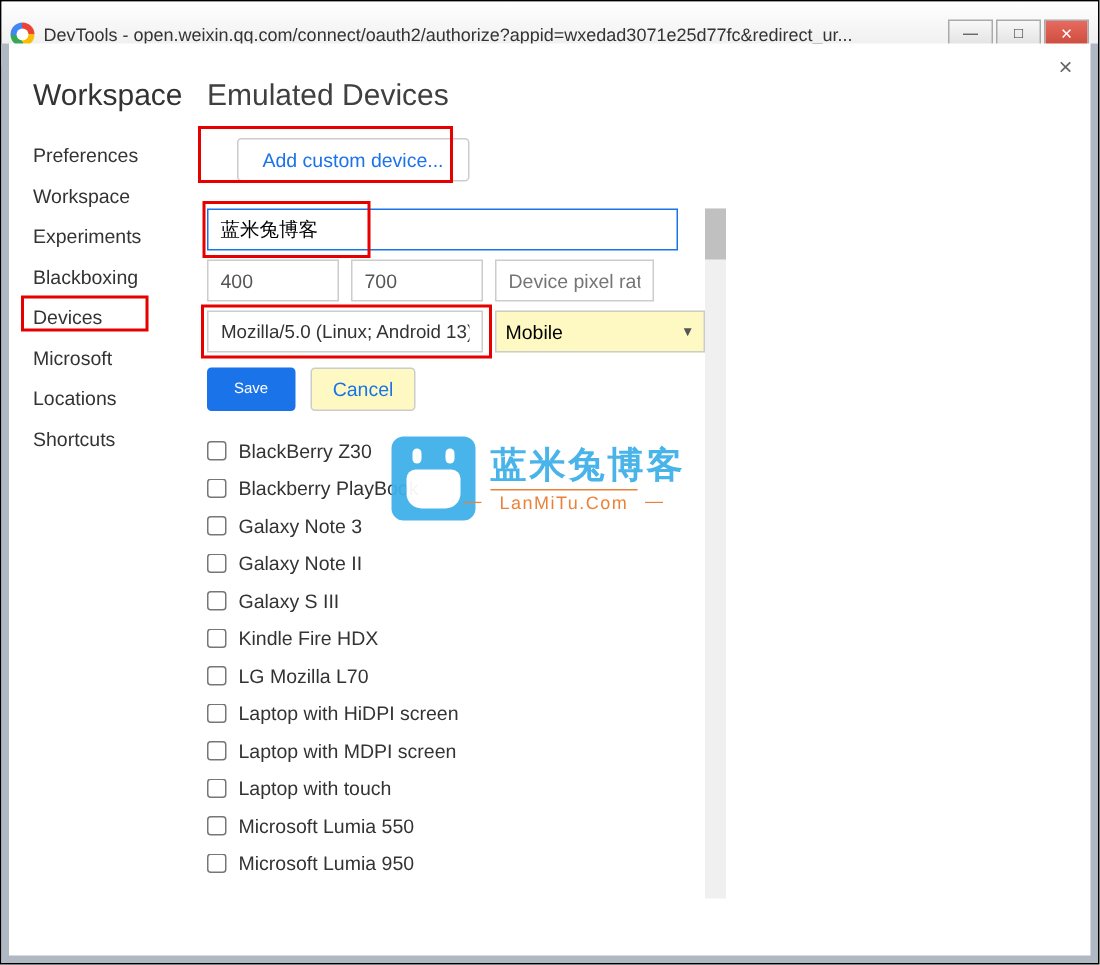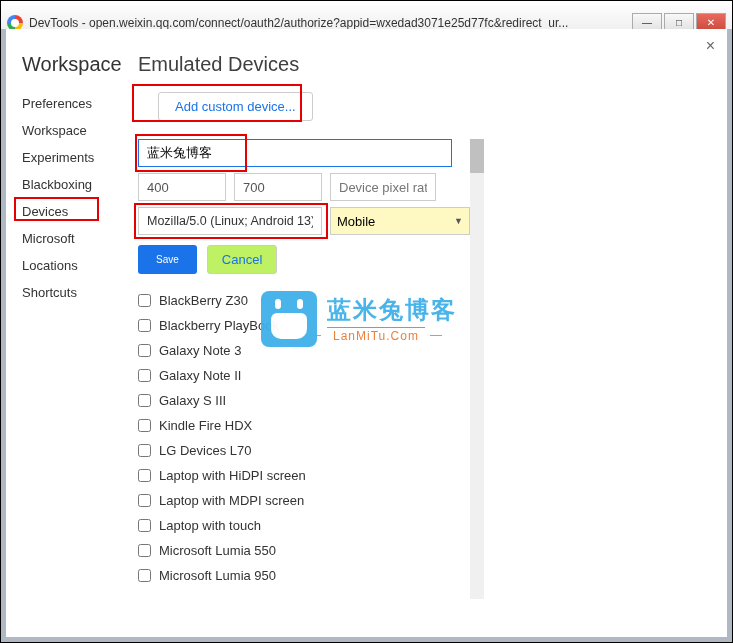--- a/index.html
+++ b/index.html
@@ -84,21 +84,21 @@
     .red-box-ua { position: absolute; border: 2px solid #e60000; top: -4px; left: -4px;
       width: 194px; height: 36px; pointer-events: none; }
     .mobile-select { flex: 1; height: 28px; border: 1px solid #ccc; padding: 0 6px;
       font-size: 13px; display: flex; align-items: center; justify-content: space-between;
       cursor: pointer; background: #fef9c3; }
     .caret { font-size: 9px; color: #555; }
     
     .action-row { display: flex; gap: 10px; margin-bottom: 14px; }
     .save-btn { background: #1a73e8; color: #fff; border: none; padding: 6px 18px;
       border-radius: 3px; font-size: 10px; cursor: pointer; }
-    .cancel-btn { background: #bef264; color: #1a73e8; border: 1px solid #ccc;
+    .cancel-btn { background: #fef9c3; color: #1a73e8; border: 1px solid #ccc;
       padding: 6px 14px; border-radius: 3px; font-size: 13px; cursor: pointer; }
     
     .device-list { }
     .device-item { display: flex; align-items: center; padding: 5px 0; font-size: 13px;
       color: #333; }
     .device-item input[type="checkbox"] { margin-right: 8px; width: 13px; height: 13px; }
     
     .watermark {
       position: absolute; left: 260px; top: 290px; z-index: 5; pointer-events: none;
       display: flex; align-items: center; opacity: 0.95;
@@ -205,21 +205,21 @@
           <div class="device-item">
             <input type="checkbox" style="">
             <span>Galaxy S III</span>
           </div>
           <div class="device-item">
             <input type="checkbox" style="">
             <span>Kindle Fire HDX</span>
           </div>
           <div class="device-item">
             <input type="checkbox" style="">
-            <span>LG Devices L70</span>
+            <span>LG Mozilla L70</span>
           </div>
           <div class="device-item">
             <input type="checkbox" style="">
             <span>Laptop with HiDPI screen</span>
           </div>
           <div class="device-item">
             <input type="checkbox" style="">
             <span>Laptop with MDPI screen</span>
           </div>
           <div class="device-item">

